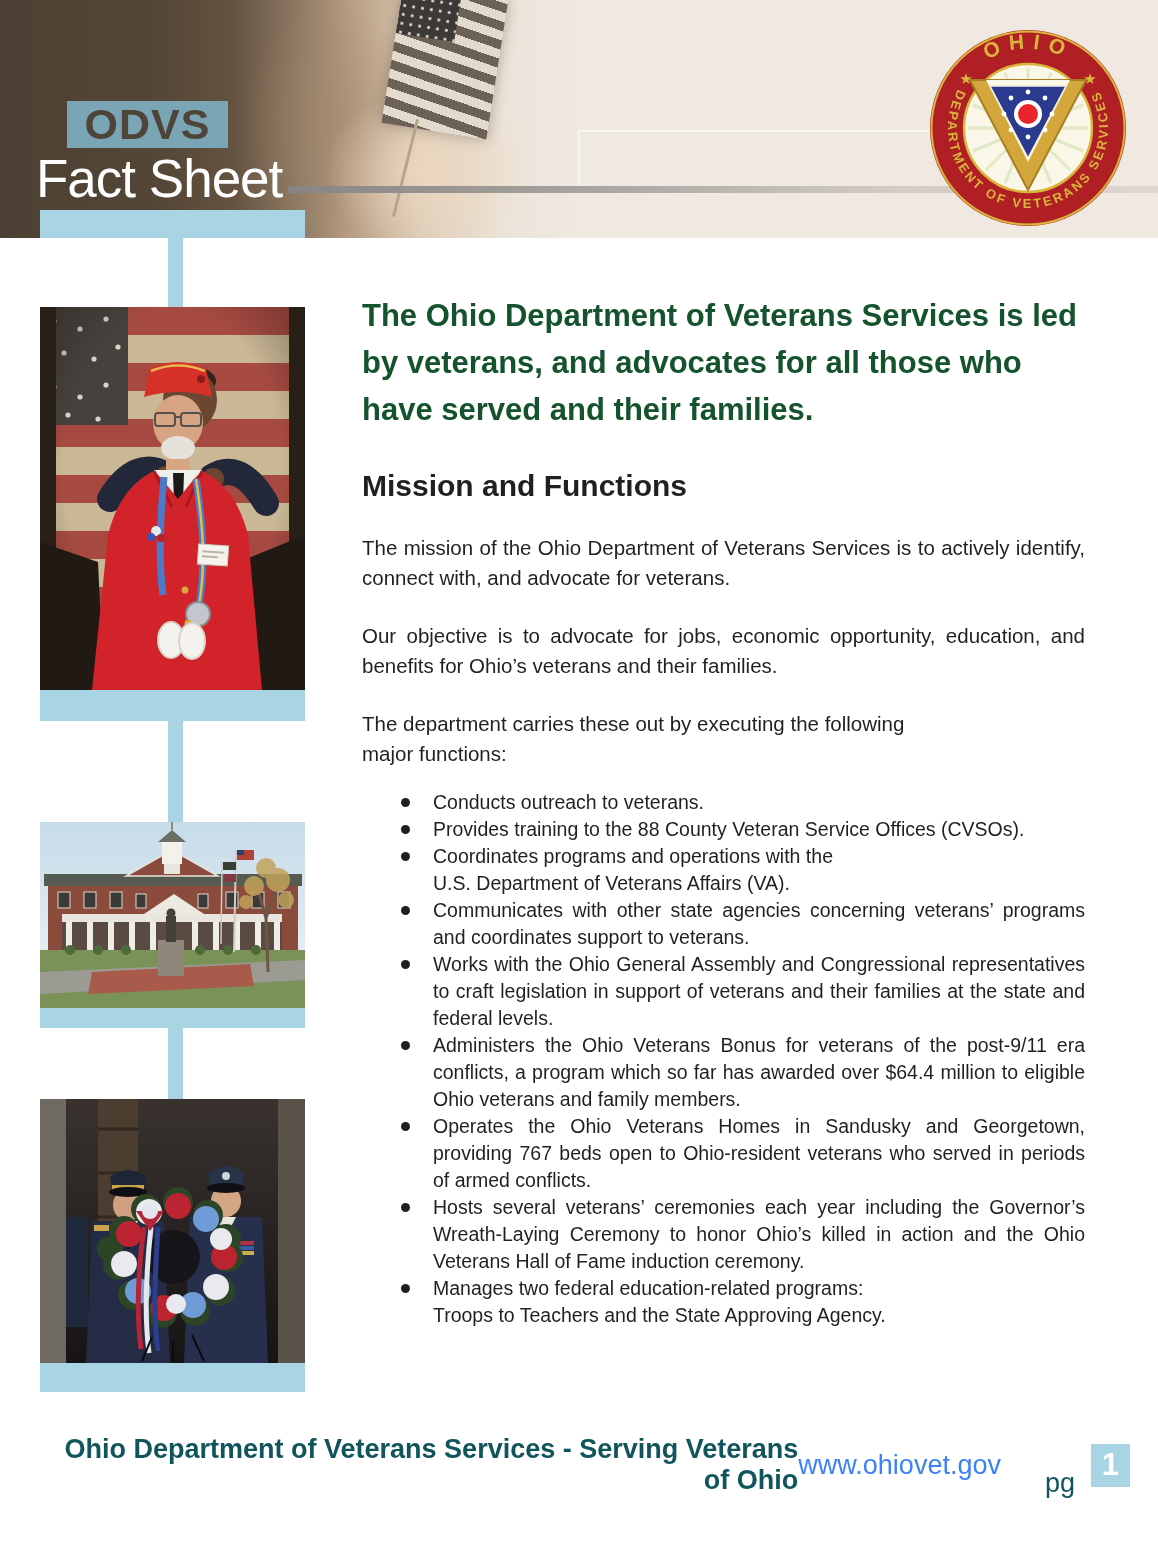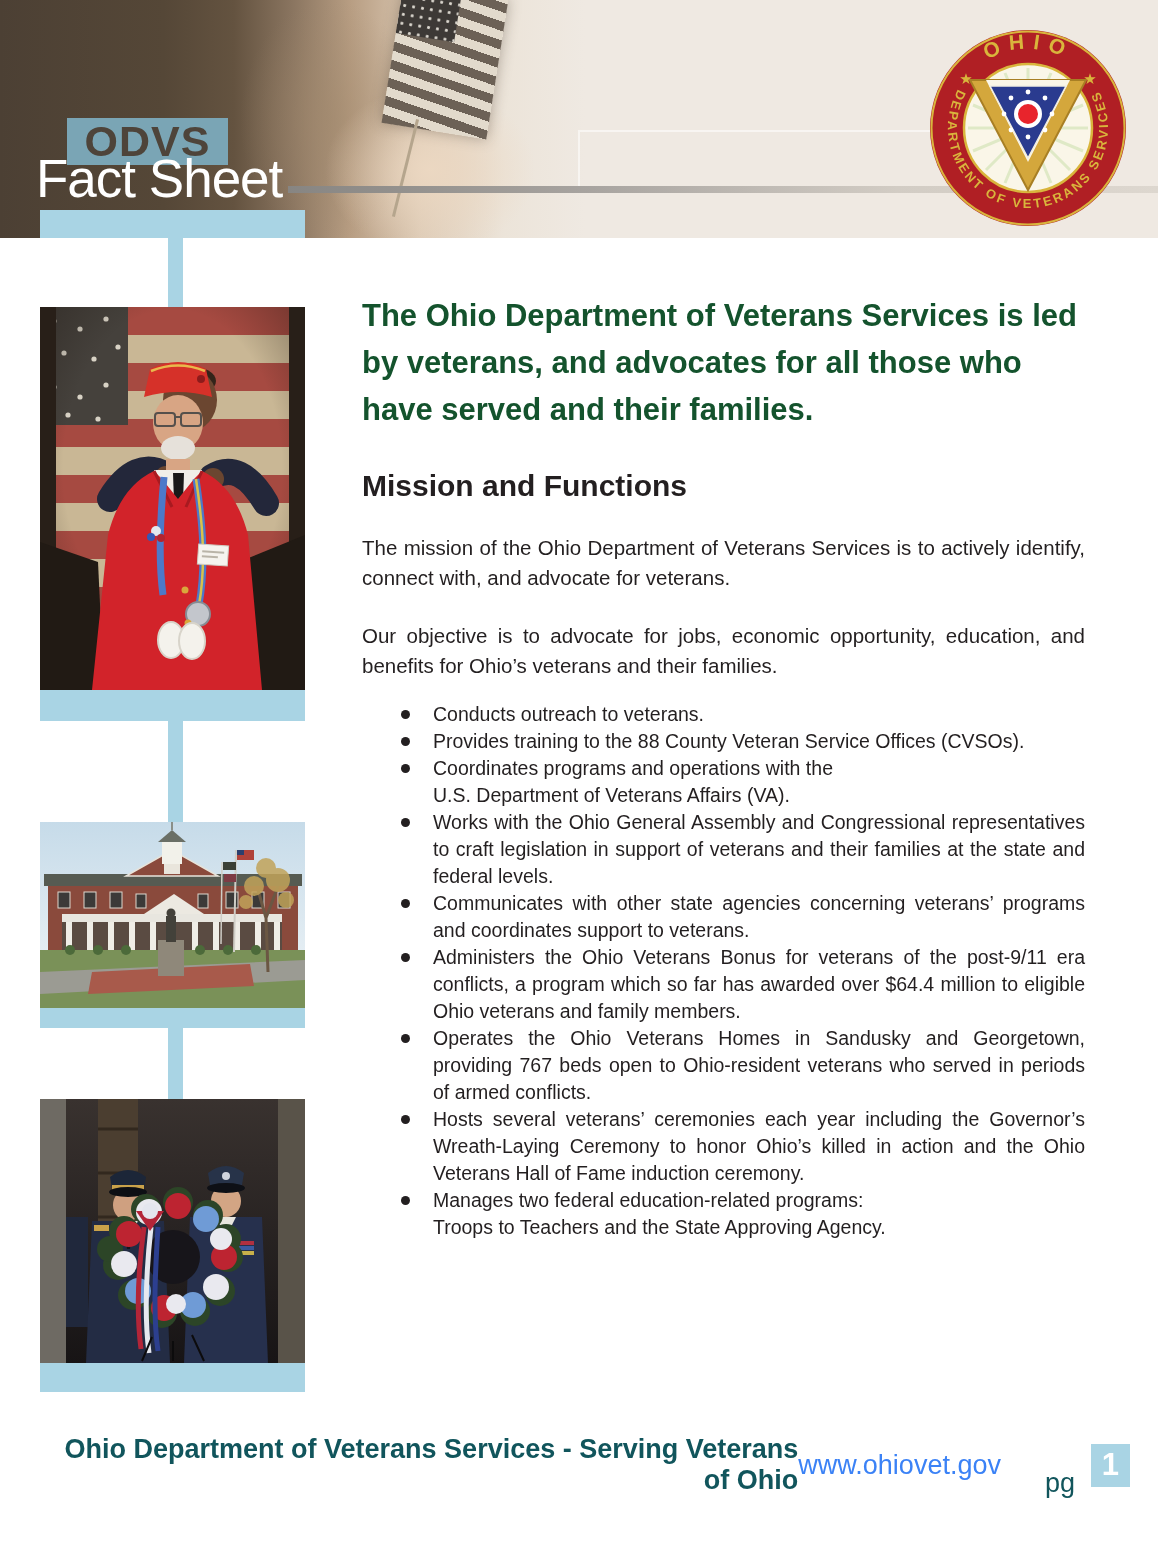--- a/index.html
+++ b/index.html
@@ -31,21 +31,21 @@
   .flag-pole{position:absolute;left:404px;top:118px;width:3px;height:100px;background:#b5a58d;transform:rotate(14deg);z-index:1;}
   .deco-rect{
     position:absolute;left:578px;top:130px;width:436px;height:58px;z-index:1;
     border:2px solid rgba(255,255,255,.55);
   }
   .gray-rule{
     position:absolute;left:288px;top:186px;width:870px;height:7px;z-index:2;
     background:linear-gradient(90deg,#878582 0%,#a8a4a0 35%,#d2ccc4 70%,#ddd7cf 100%);
   }
   .odvs-badge{
-    position:absolute;left:67px;top:118px;width:161px;height:47px;z-index:3;
+    position:absolute;left:67px;top:101px;width:161px;height:47px;z-index:3;
     background:#7aa5b5;display:flex;align-items:center;justify-content:center;
     font-size:43px;font-weight:bold;letter-spacing:1px;color:#4e443a;
   }
   .fact-sheet-title{
     position:absolute;left:36px;top:148px;z-index:4;
     font-size:53px;font-weight:400;letter-spacing:-1px;color:#ffffff;
   }
   .seal{position:absolute;left:928px;top:28px;width:200px;height:200px;z-index:5;}
   
   .blue{background:#a9d4e4;}
@@ -396,27 +396,29 @@
     </svg>
   </div>
 
   <div class="main">
     <h1 class="headline">The Ohio Department of Veterans Services is led
 by veterans, and advocates for all those who
 have served and their families.</h1>
     <h2 class="section-heading">Mission and Functions</h2>
     <p class="para">The mission of the Ohio Department of Veterans Services is to actively identify, connect with, and advocate for veterans.</p>
     <p class="para">Our objective is to advocate for jobs, economic opportunity, education, and benefits for Ohio’s veterans and their families.</p>
+    <p class="para preline">The department carries these out by executing the following
+major functions:</p>
     <ul class="functions">
       <li>Conducts outreach to veterans.</li>
       <li>Provides training to the 88 County Veteran Service Offices (CVSOs).</li>
       <li>Coordinates programs and operations with the
 U.S. Department of Veterans Affairs (VA).</li>
+      <li>Communicates with other state agencies concerning veterans’ programs and coordinates support to veterans.</li>
       <li>Works with the Ohio General Assembly and Congressional representatives to craft legislation in support of veterans and their families at the state and federal levels.</li>
-      <li>Communicates with other state agencies concerning veterans’ programs and coordinates support to veterans.</li>
       <li>Administers the Ohio Veterans Bonus for veterans of the post-9/11 era conflicts, a program which so far has awarded over $64.4 million to eligible Ohio veterans and family members.</li>
       <li>Operates the Ohio Veterans Homes in Sandusky and Georgetown, providing 767 beds open to Ohio-resident veterans who served in periods of armed conflicts.</li>
       <li>Hosts several veterans’ ceremonies each year including the Governor’s Wreath-Laying Ceremony to honor Ohio’s killed in action and the Ohio Veterans Hall of Fame induction ceremony.</li>
       <li>Manages two federal education-related programs:
 Troops to Teachers and the State Approving Agency.</li>
     </ul>
   </div>
 
   <div class="footer">
     <span class="org">Ohio Department of Veterans Services - Serving Veterans of Ohio</span>

